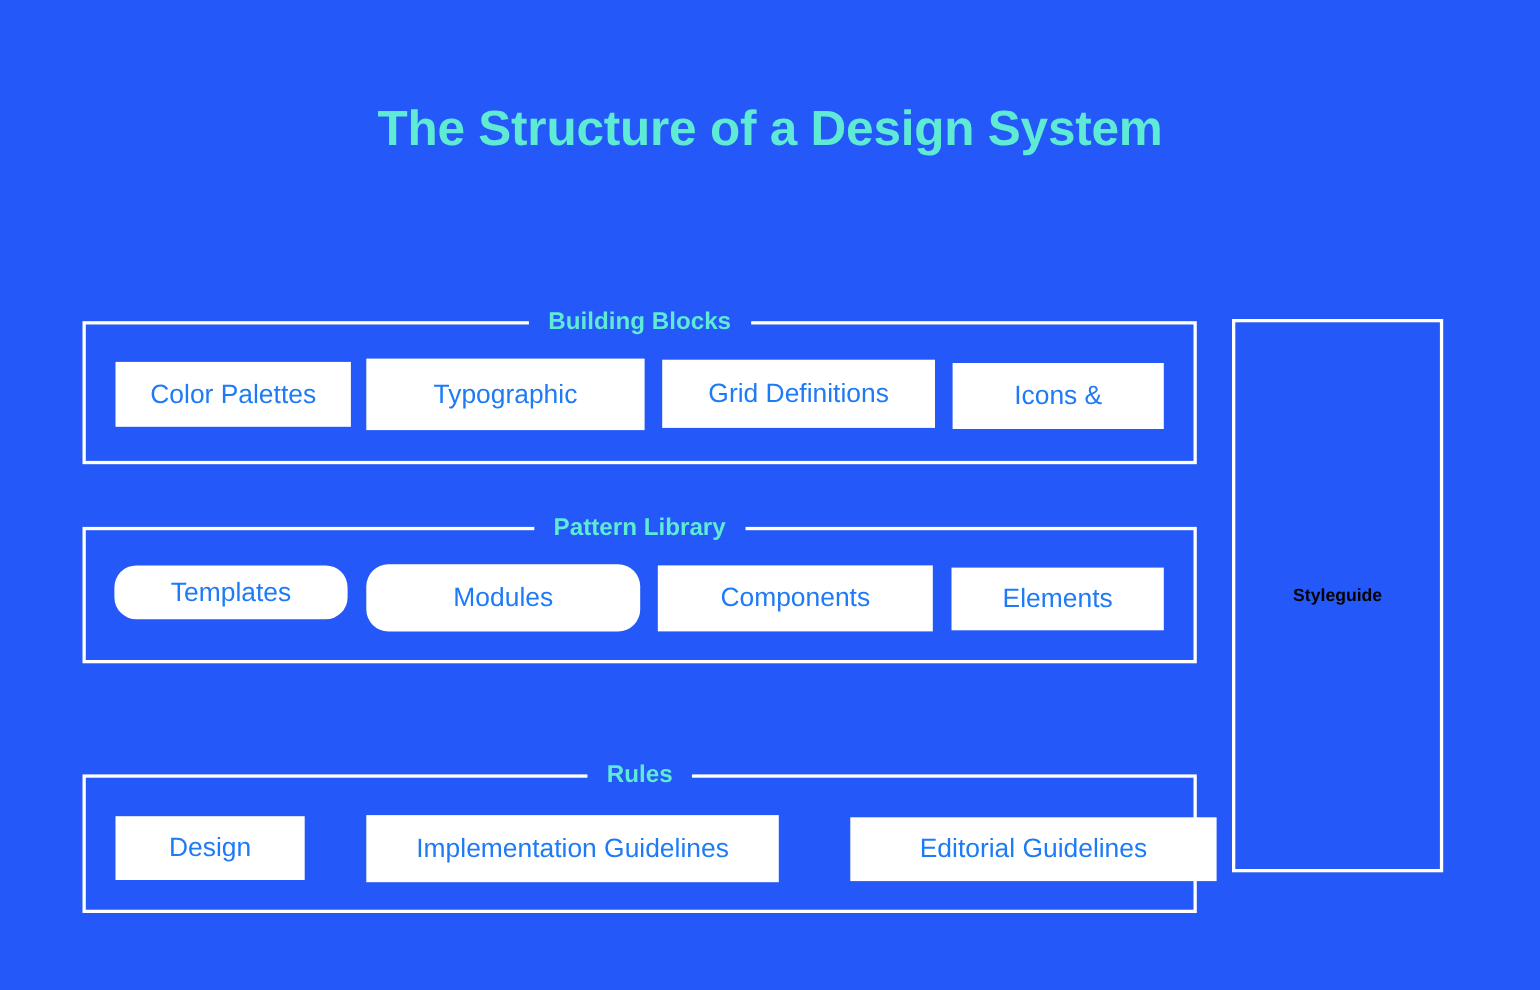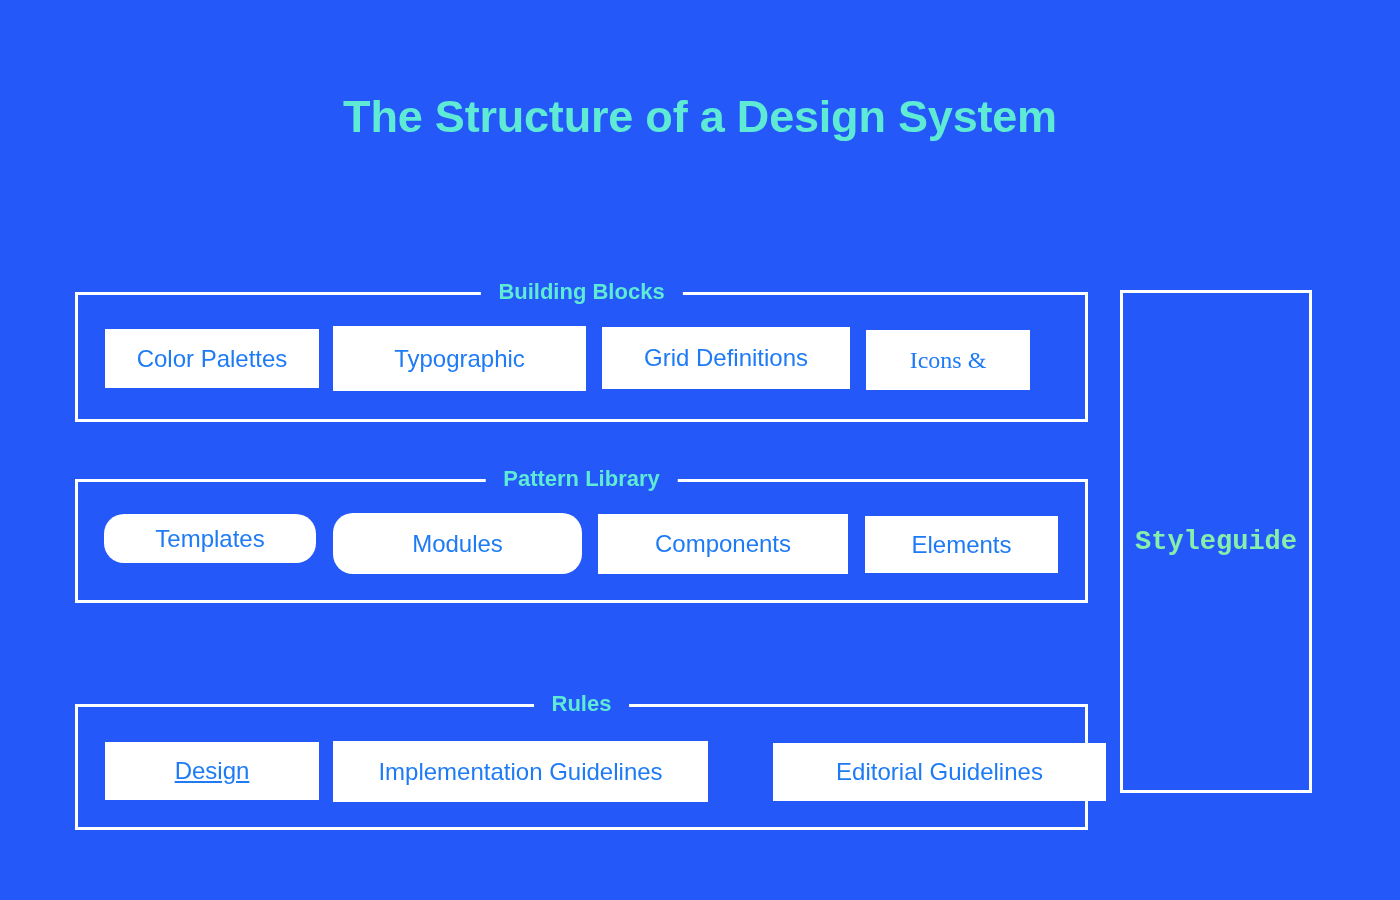--- a/index.html
+++ b/index.html
@@ -80,52 +80,51 @@
     border: 3px solid #ffffff;
     left: 1120px;
     top: 290px;
     width: 192px;
     height: 503px;
     display: flex;
     align-items: center;
     justify-content: center;
   }
   .styleguide-label {
-    color: #86efac;
-    font-size: 27px;
+    color: #000000;
+    font-size: 16px;
     font-weight: bold;
     white-space: nowrap;
-    font-family: Liberation Mono, monospace;
   }
 </style>
 </head>
 <body>
 
 <div id="diagram-root">
 
   <div class="page-title">The Structure of a Design System</div>
 
   <div id="sections-host">
       <div class="section" style="left: 75px; top: 292px; width: 1013px; height: 130px;">
         <div class="section-label">Building Blocks</div>
         <div class="chip" style="left: 255px; top: 31px; width: 253px; height: 65px;">Typographic</div>
         <div class="chip" style="left: 27px; top: 34px; width: 214px; height: 59px;">Color Palettes</div>
         <div class="chip" style="left: 524px; top: 32px; width: 248px; height: 62px;">Grid Definitions</div>
-        <div class="chip" style="left: 788px; top: 35px; width: 164px; height: 60px; font-family: Liberation Serif, serif;">Icons &amp;</div>
+        <div class="chip" style="left: 788px; top: 35px; width: 192px; height: 60px;">Icons &amp;</div>
       </div>
       <div class="section" style="left: 75px; top: 479px; width: 1013px; height: 124px;">
         <div class="section-label">Pattern Library</div>
         <div class="chip" style="left: 26px; top: 32px; width: 212px; height: 49px; border-radius: 20px;">Templates</div>
         <div class="chip" style="left: 255px; top: 31px; width: 249px; height: 61px; border-radius: 20px;">Modules</div>
         <div class="chip" style="left: 520px; top: 32px; width: 250px; height: 60px;">Components</div>
         <div class="chip" style="left: 787px; top: 34px; width: 193px; height: 57px;">Elements</div>
       </div>
       <div class="section" style="left: 75px; top: 704px; width: 1013px; height: 126px;">
         <div class="section-label">Rules</div>
-        <div class="chip" style="left: 27px; top: 35px; width: 214px; height: 58px; text-decoration: underline;">Design</div>
+        <div class="chip" style="left: 27px; top: 35px; width: 172px; height: 58px;">Design</div>
         <div class="chip" style="left: 255px; top: 34px; width: 375px; height: 61px;">Implementation Guidelines</div>
         <div class="chip" style="left: 647px; top: 36px; width: 333px; height: 58px; margin-left: 48px;">Editorial Guidelines</div>
       </div>
     </div>
 
   <div class="styleguide-panel">
     <div class="styleguide-label">Styleguide</div>
   </div>
 
 </div>

